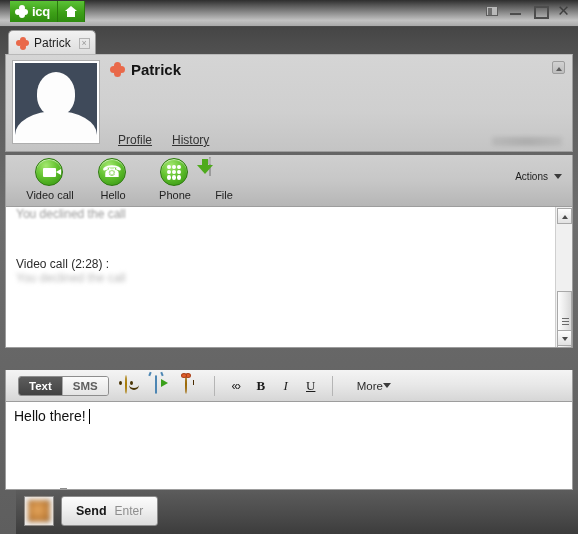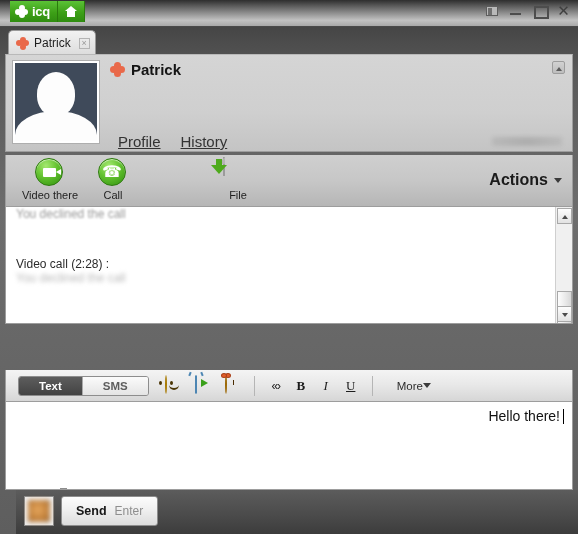--- a/index.html
+++ b/index.html
@@ -134,21 +134,21 @@
   .status-bubble::after {
     content: ""; position: absolute; left: -5px; top: 14px;
     width: 0; height: 0;
     border-top: 5px solid transparent; border-bottom: 5px solid transparent;
     border-right: 6px solid #fdfdfd;
   }
   .status-text { font-size: 12px; font-style: italic; color: #7b7b7b; }
   .profile-links {
     position: absolute; left: 112px; top: 78px; display: flex; gap: 20px;
   }
-  .plink { font-size: 15px; color: #333333; text-decoration: underline; cursor: pointer; }
+  .plink { font-size: 12px; color: #333333; text-decoration: underline; cursor: pointer; }
   .collapse-btn {
     position: absolute; right: 7px; top: 6px; width: 13px; height: 13px;
     background: linear-gradient(to bottom,#d2d2d2,#bdbdbd);
     border: 1px solid #9d9d9d; border-radius: 2px;
   }
   .collapse-btn::after {
     content: ""; position: absolute; left: 3px; top: 5px;
     width: 0; height: 0;
     border-left: 3.5px solid transparent; border-right: 3.5px solid transparent;
     border-bottom: 4px solid #5c5c5c;
@@ -218,30 +218,30 @@
     border:1px solid #4b86bb;
   }
   .conf-bubble .b2 i {
     position:absolute; left:3px; top:3px; width:9px; height:1.3px; background:#4a7fae;
     box-shadow: 0 3px 0 #4a7fae, 0 6px 0 #4a7fae;
   }
   .actions-menu {
     position: absolute; right: 10px; top: 16px;
     display: flex; align-items: center; gap: 6px; cursor: default;
   }
-  .actions-label { font-size: 16px; font-weight: bold; color: #1b1b1b; }
+  .actions-label { font-size: 10px; font-weight: normal; color: #1b1b1b; }
   .caret-dn {
     width: 0; height: 0;
     border-left: 4.5px solid transparent; border-right: 4.5px solid transparent;
     border-top: 5px solid #3b3b3b;
   }
 
   
   .history-wrap {
-    position: absolute; left: 5px; top: 207px; width: 568px; height: 117px;
+    position: absolute; left: 5px; top: 207px; width: 568px; height: 141px;
     background: #ffffff; border: 1px solid #9d9d9d; border-top: none;
     overflow: hidden;
   }
   .history {
     position: absolute; left: 0; top: 0; right: 17px; bottom: 0;
     padding: 6px 10px; background: #fff;
   }
   .msg { font-size: 12px; color: #2b2b2b; margin-bottom: 2px; }
   .msg.faded-top {
     color: #9a9a9a; filter: blur(1.2px); margin-top: -6px;
@@ -291,21 +291,21 @@
   .formatbar {
     position: absolute; left: 5px; top: 370px; width: 568px; height: 32px;
     background: linear-gradient(to bottom, #f4f4f4 0%, #e8e8e8 48%, #d6d6d6 100%);
     border: 1px solid #9d9d9d; border-top: none;
     display: flex; align-items: center;
   }
   .seg {
     display: flex; margin-left: 12px; border: 1px solid #8d8d8d; border-radius: 3px; overflow: hidden;
   }
   .seg div {
-    font-size: 11.5px; padding: 3px 20px; cursor: default;
+    font-size: 11.5px; padding: 3px 10px; cursor: default;
   }
   .seg .on {
     background: linear-gradient(to bottom,#5d5d5d,#434343);
     color: #ffffff; font-weight: bold;
   }
   .seg .off {
     background: linear-gradient(to bottom,#fbfbfb,#e4e4e4);
     color: #5e5e5e; font-weight: bold;
     border-left: 1px solid #a9a9a9;
   }
@@ -361,21 +361,20 @@
   .fb.ital { font-style: italic; font-family: "Liberation Serif", serif; }
   .fb.und { text-decoration: underline; font-family: "Liberation Serif", serif; }
   .more-menu { display: flex; align-items: center; margin-left: 14px; cursor: default; }
   .more-lbl { font-size: 11.5px; color: #2d2d2d; }
 
   
   .inputbox {
     position: absolute; left: 5px; top: 402px; width: 568px; height: 88px;
     background: #ffffff; border: 1px solid #9d9d9d; border-top: none;
     padding: 5px 8px;
-    text-align: right;
   }
   .input-text {
     font-size: 14px; color: #111111; display: inline;
   }
   .caret {
     display: inline-block; width: 1px; height: 15px; background: #000;
     vertical-align: -3px; margin-left: 3px;
   }
   .resize-grip {
     position: absolute; left: 52px; bottom: -6px; width: 12px; height: 7px;
@@ -480,31 +479,49 @@
     <div class="blur-tag"></div>
   </div>
 
   <div class="actionbar">
     <div class="abtn" style="left:10px">
       <span class="glyph">
         <span class="circ">
             <span class="cam-shape"></span>
           </span>
       </span>
-      <span class="lbl">Video there</span>
+      <span class="lbl">Video call</span>
     </div>
     <div class="abtn" style="left:73px">
       <span class="glyph">
         <span class="circ">
             <span class="phone-handset">☎</span>
           </span>
       </span>
-      <span class="lbl">Call</span>
-    </div>
-    <div class="abtn" style="left:198px">
+      <span class="lbl">Hello</span>
+    </div>
+    <div class="abtn" style="left:135px">
+      <span class="glyph">
+        <span class="circ">
+            <span class="keypad">
+              <i></i>
+              <i></i>
+              <i></i>
+              <i></i>
+              <i></i>
+              <i></i>
+              <i></i>
+              <i></i>
+              <i></i>
+            </span>
+          </span>
+      </span>
+      <span class="lbl">Phone</span>
+    </div>
+    <div class="abtn" style="left:184px">
       <span class="glyph">
         <span class="file-doc">
           <span class="file-arrow">
               <span class="stem"></span>
               <span class="head"></span>
             </span>
         </span>
       </span>
       <span class="lbl">File</span>
     </div>

